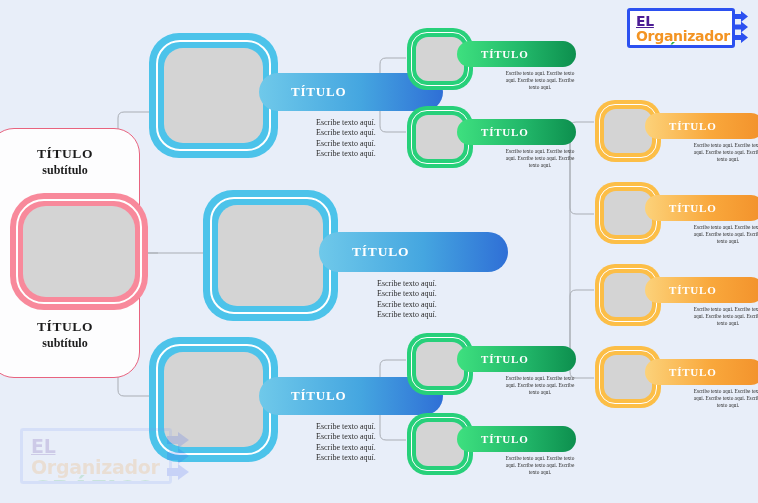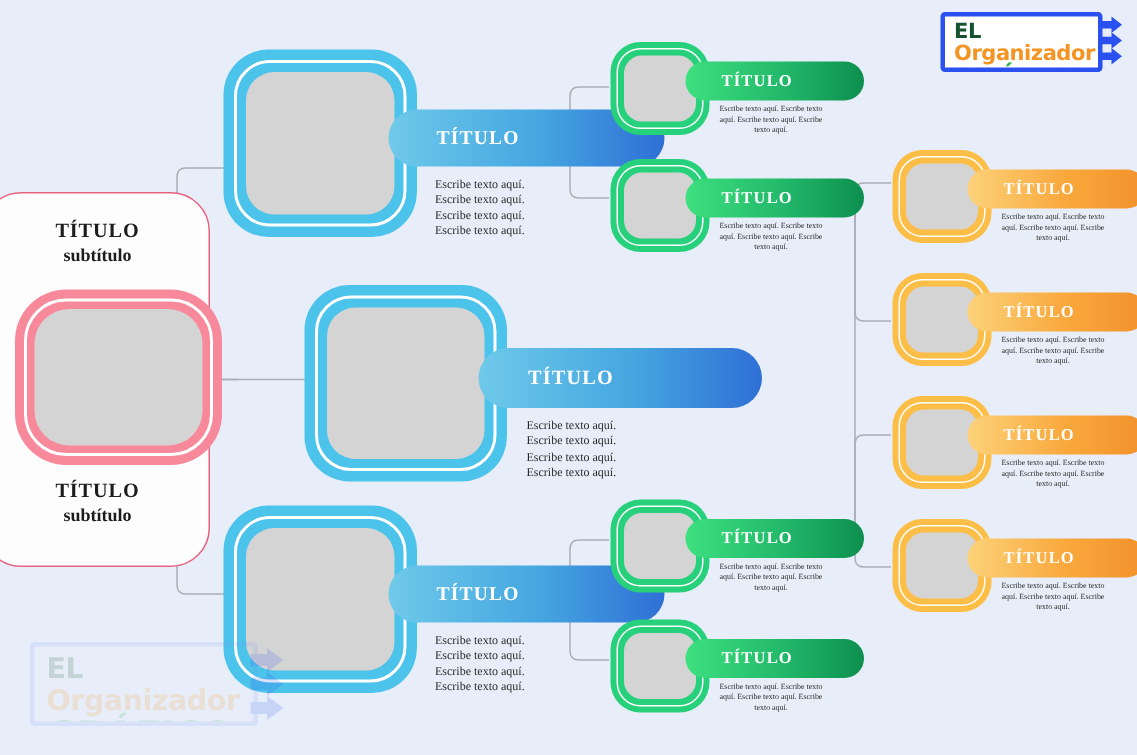--- a/index.html
+++ b/index.html
@@ -70,20 +70,21 @@
     border-radius:999px;
     color:#ffffff;
     font-weight:bold;
     letter-spacing:.8px;
     display:flex;align-items:center;
   }
   .body-txt{
     position:absolute;
     color:#2b2b2b;
     line-height:1.30;
+    margin-left:26px;
   }
 
   
   .blue .ring{background:#4cc3ea;}
   .blue .pill{background:linear-gradient(90deg,#6fc9ea 0%, #45a6e0 55%, #2f6fd6 100%);}
   
   .green .ring{background:#27d07a;}
   .green .pill{background:linear-gradient(90deg,#3ee07f 0%, #22b86a 55%, #0d8f4e 100%);}
   
   .orange .ring{background:#fcbe47;}
@@ -97,21 +98,21 @@
     position:absolute;
     box-sizing:border-box;
     border:3px solid #2b50f0;
     background:#ffffff;
     border-radius:3px;
     font-family:"DejaVu Sans", sans-serif;
     font-weight:bold;
     overflow:hidden;
   }
   .logo .l1{color:#f39423;font-size:14px;line-height:15px;letter-spacing:-.3px;}
-  .logo .l1 .el{color:#14532d;}
+  .logo .l1 .el{color:#4c1d95;text-decoration:underline;}
   .logo .l2{font-size:19px;line-height:19px;letter-spacing:-.8px;}
   .logo .g{color:#2fb24c;}
   .logo-inner{padding:3px 6px 4px 6px;}
 
   .wm{opacity:.17;}
   .wm .logo{border-color:#7d9bf5;}
 </style>
 </head>
 <body>
 

